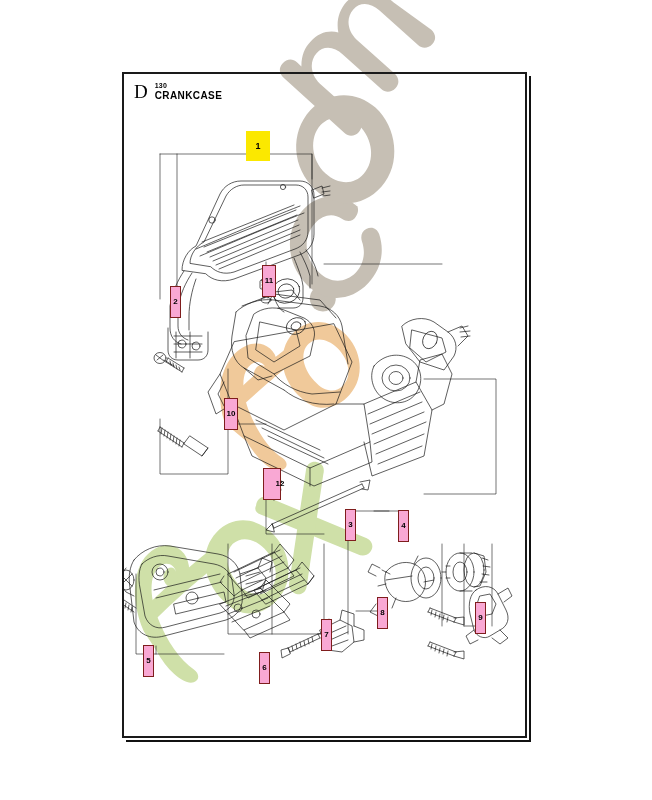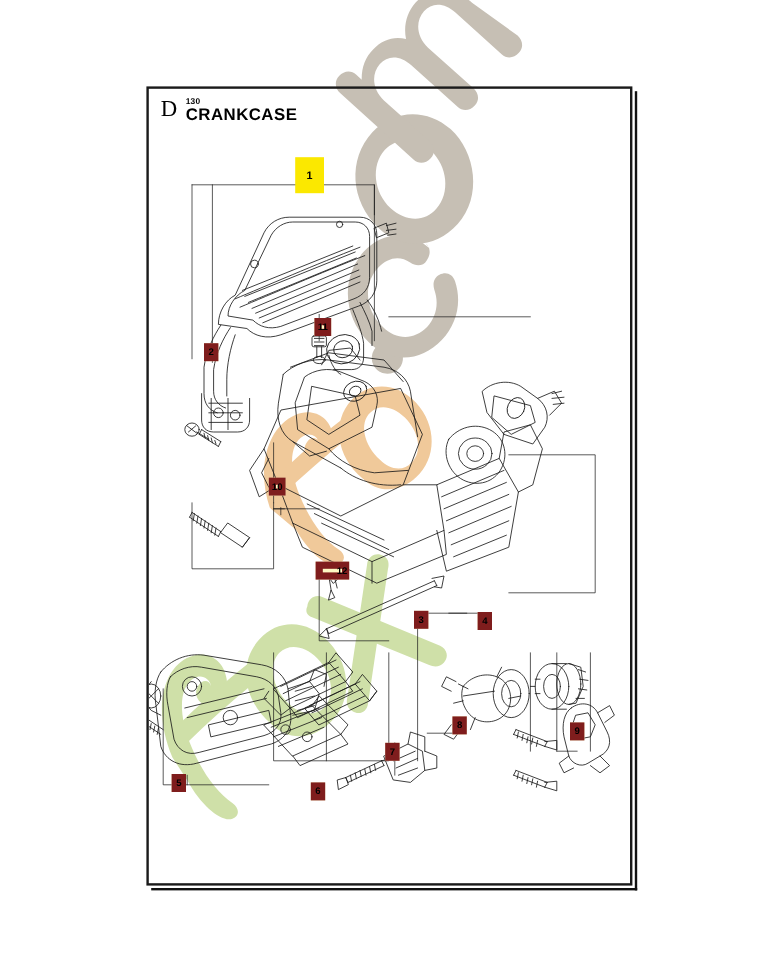--- a/index.html
+++ b/index.html
@@ -14,35 +14,35 @@
   #frame-shadow{position:absolute;left:126px;top:76px;width:405px;height:666px;
          border-right:2px solid #111;border-bottom:2px solid #111;
          box-sizing:border-box;pointer-events:none;}
 
   
   #header{position:absolute;left:10px;top:8px;display:flex;align-items:flex-start;}
   #hdr-letter{font-size:19px;font-weight:400;line-height:19px;color:#000;
               font-family:"Liberation Serif",serif;}
   #hdr-textblock{margin-left:7px;margin-top:0px;}
   #hdr-model{font-size:7px;font-weight:bold;line-height:8px;letter-spacing:.2px;color:#000;}
-  #hdr-title{font-size:14px;font-weight:bold;line-height:11px;letter-spacing:.4px;color:#000;}
+  #hdr-title{font-size:10px;font-weight:bold;line-height:11px;letter-spacing:.4px;color:#000;}
 
   
   #watermark{position:absolute;left:0;top:0;width:652px;height:800px;
              pointer-events:none;overflow:hidden;}
 
   
   #drawing{position:absolute;left:0;top:0;width:405px;height:666px;overflow:hidden;}
 
   
   .callout{position:absolute;box-sizing:border-box;
            display:flex;align-items:center;justify-content:center;
            font-size:8px;font-weight:bold;color:#000;line-height:8px;
            font-family:"Liberation Sans",sans-serif;}
-  .callout.cyan{background:#fef9c3;border:6px solid #7f1d1d;width:11px;height:15px;}
+  .callout.cyan{background:#f9a8d4;border:1px solid #7f1d1d;width:11px;height:32px;}
   .callout.yellow{background:#fbe800;border:none;width:24px;height:30px;
                   font-size:9px;}
   .callout.wide{width:14px;}
 </style>
 </head>
 <body>
 
 <div id="page">
 
   <div id="watermark">

